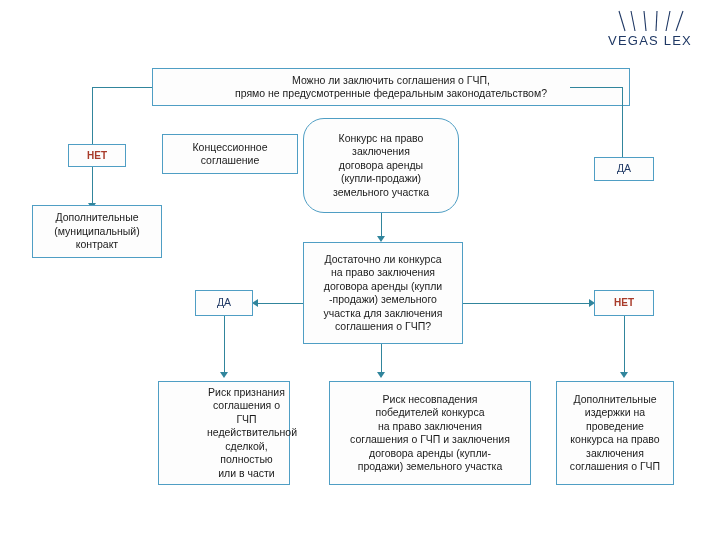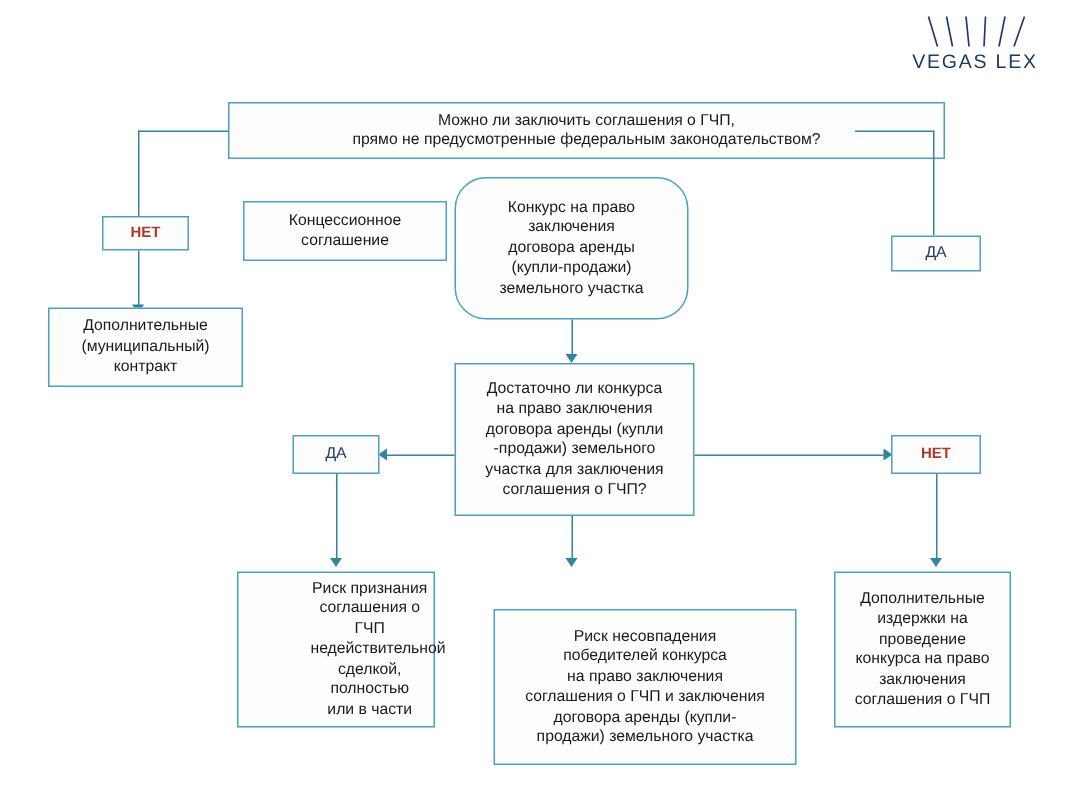--- a/index.html
+++ b/index.html
@@ -207,21 +207,21 @@
   <div class="arrow down" style="left:620px; top:372px;"></div>
 
   <div class="box" style="left:158px; top:381px; width:132px; height:104px;padding-left:48px;">
     <span>Риск признания
 соглашения о ГЧП
 недействительной
 сделкой, полностью
 или в части</span>
   </div>
 
-  <div class="box" style="left:329px; top:381px; width:202px; height:104px;margin-top:25px;">
+  <div class="box" style="left:329px; top:381px; width:202px; height:104px;">
     <span>Риск несовпадения
 победителей конкурса
 на право заключения
 соглашения о ГЧП и заключения
 договора аренды (купли-
 продажи) земельного участка</span>
   </div>
 
   <div class="box" style="left:556px; top:381px; width:118px; height:104px;">
     <span>Дополнительные

